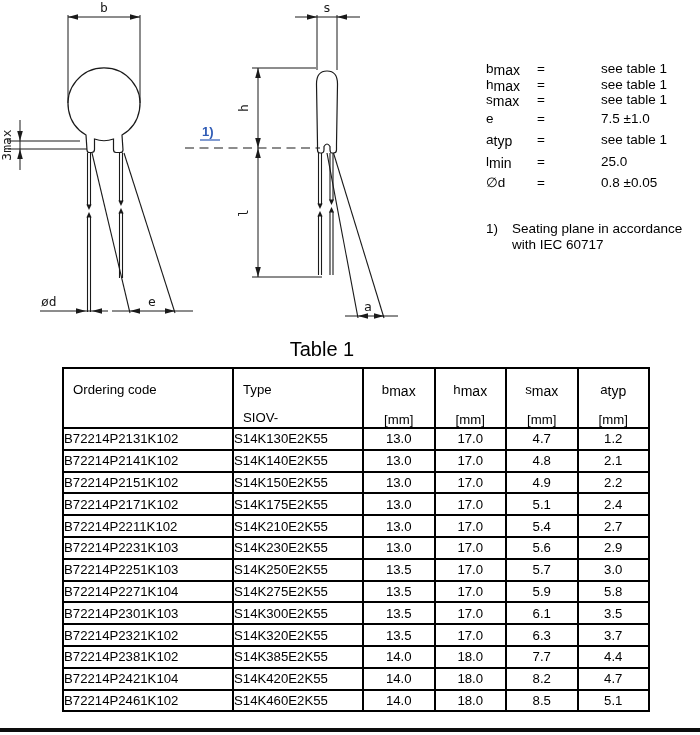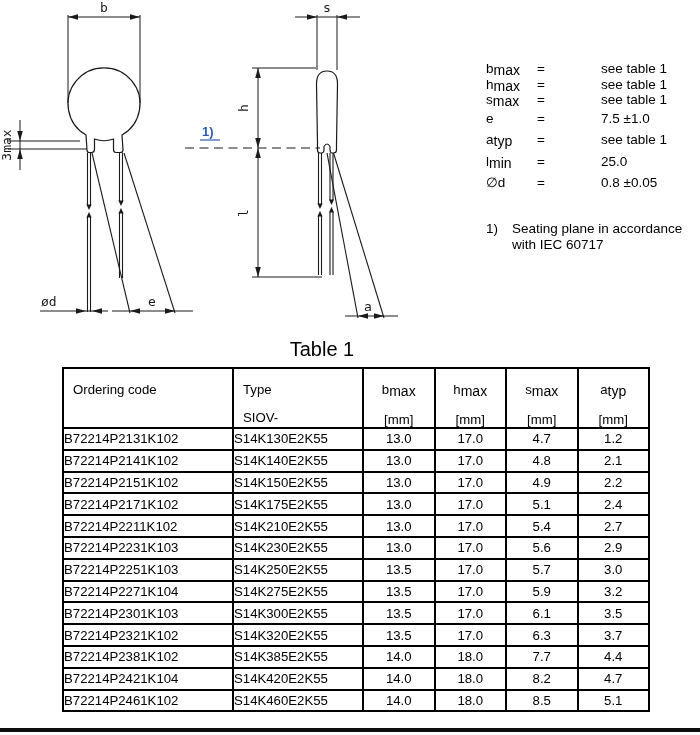--- a/index.html
+++ b/index.html
@@ -315,21 +315,21 @@
           <td class="tnum">17.0</td>
           <td class="tnum">5.7</td>
           <td class="tnum">3.0</td>
         </tr>
         <tr>
           <td class="tleft">B72214P2271K104</td>
           <td class="tleft">S14K275E2K55</td>
           <td class="tnum">13.5</td>
           <td class="tnum">17.0</td>
           <td class="tnum">5.9</td>
-          <td class="tnum">3.2</td>
+          <td class="tnum">5.8</td>
         </tr>
         <tr>
           <td class="tleft">B72214P2301K103</td>
           <td class="tleft">S14K300E2K55</td>
           <td class="tnum">13.5</td>
           <td class="tnum">17.0</td>
           <td class="tnum">6.1</td>
           <td class="tnum">3.5</td>
         </tr>
         <tr>

